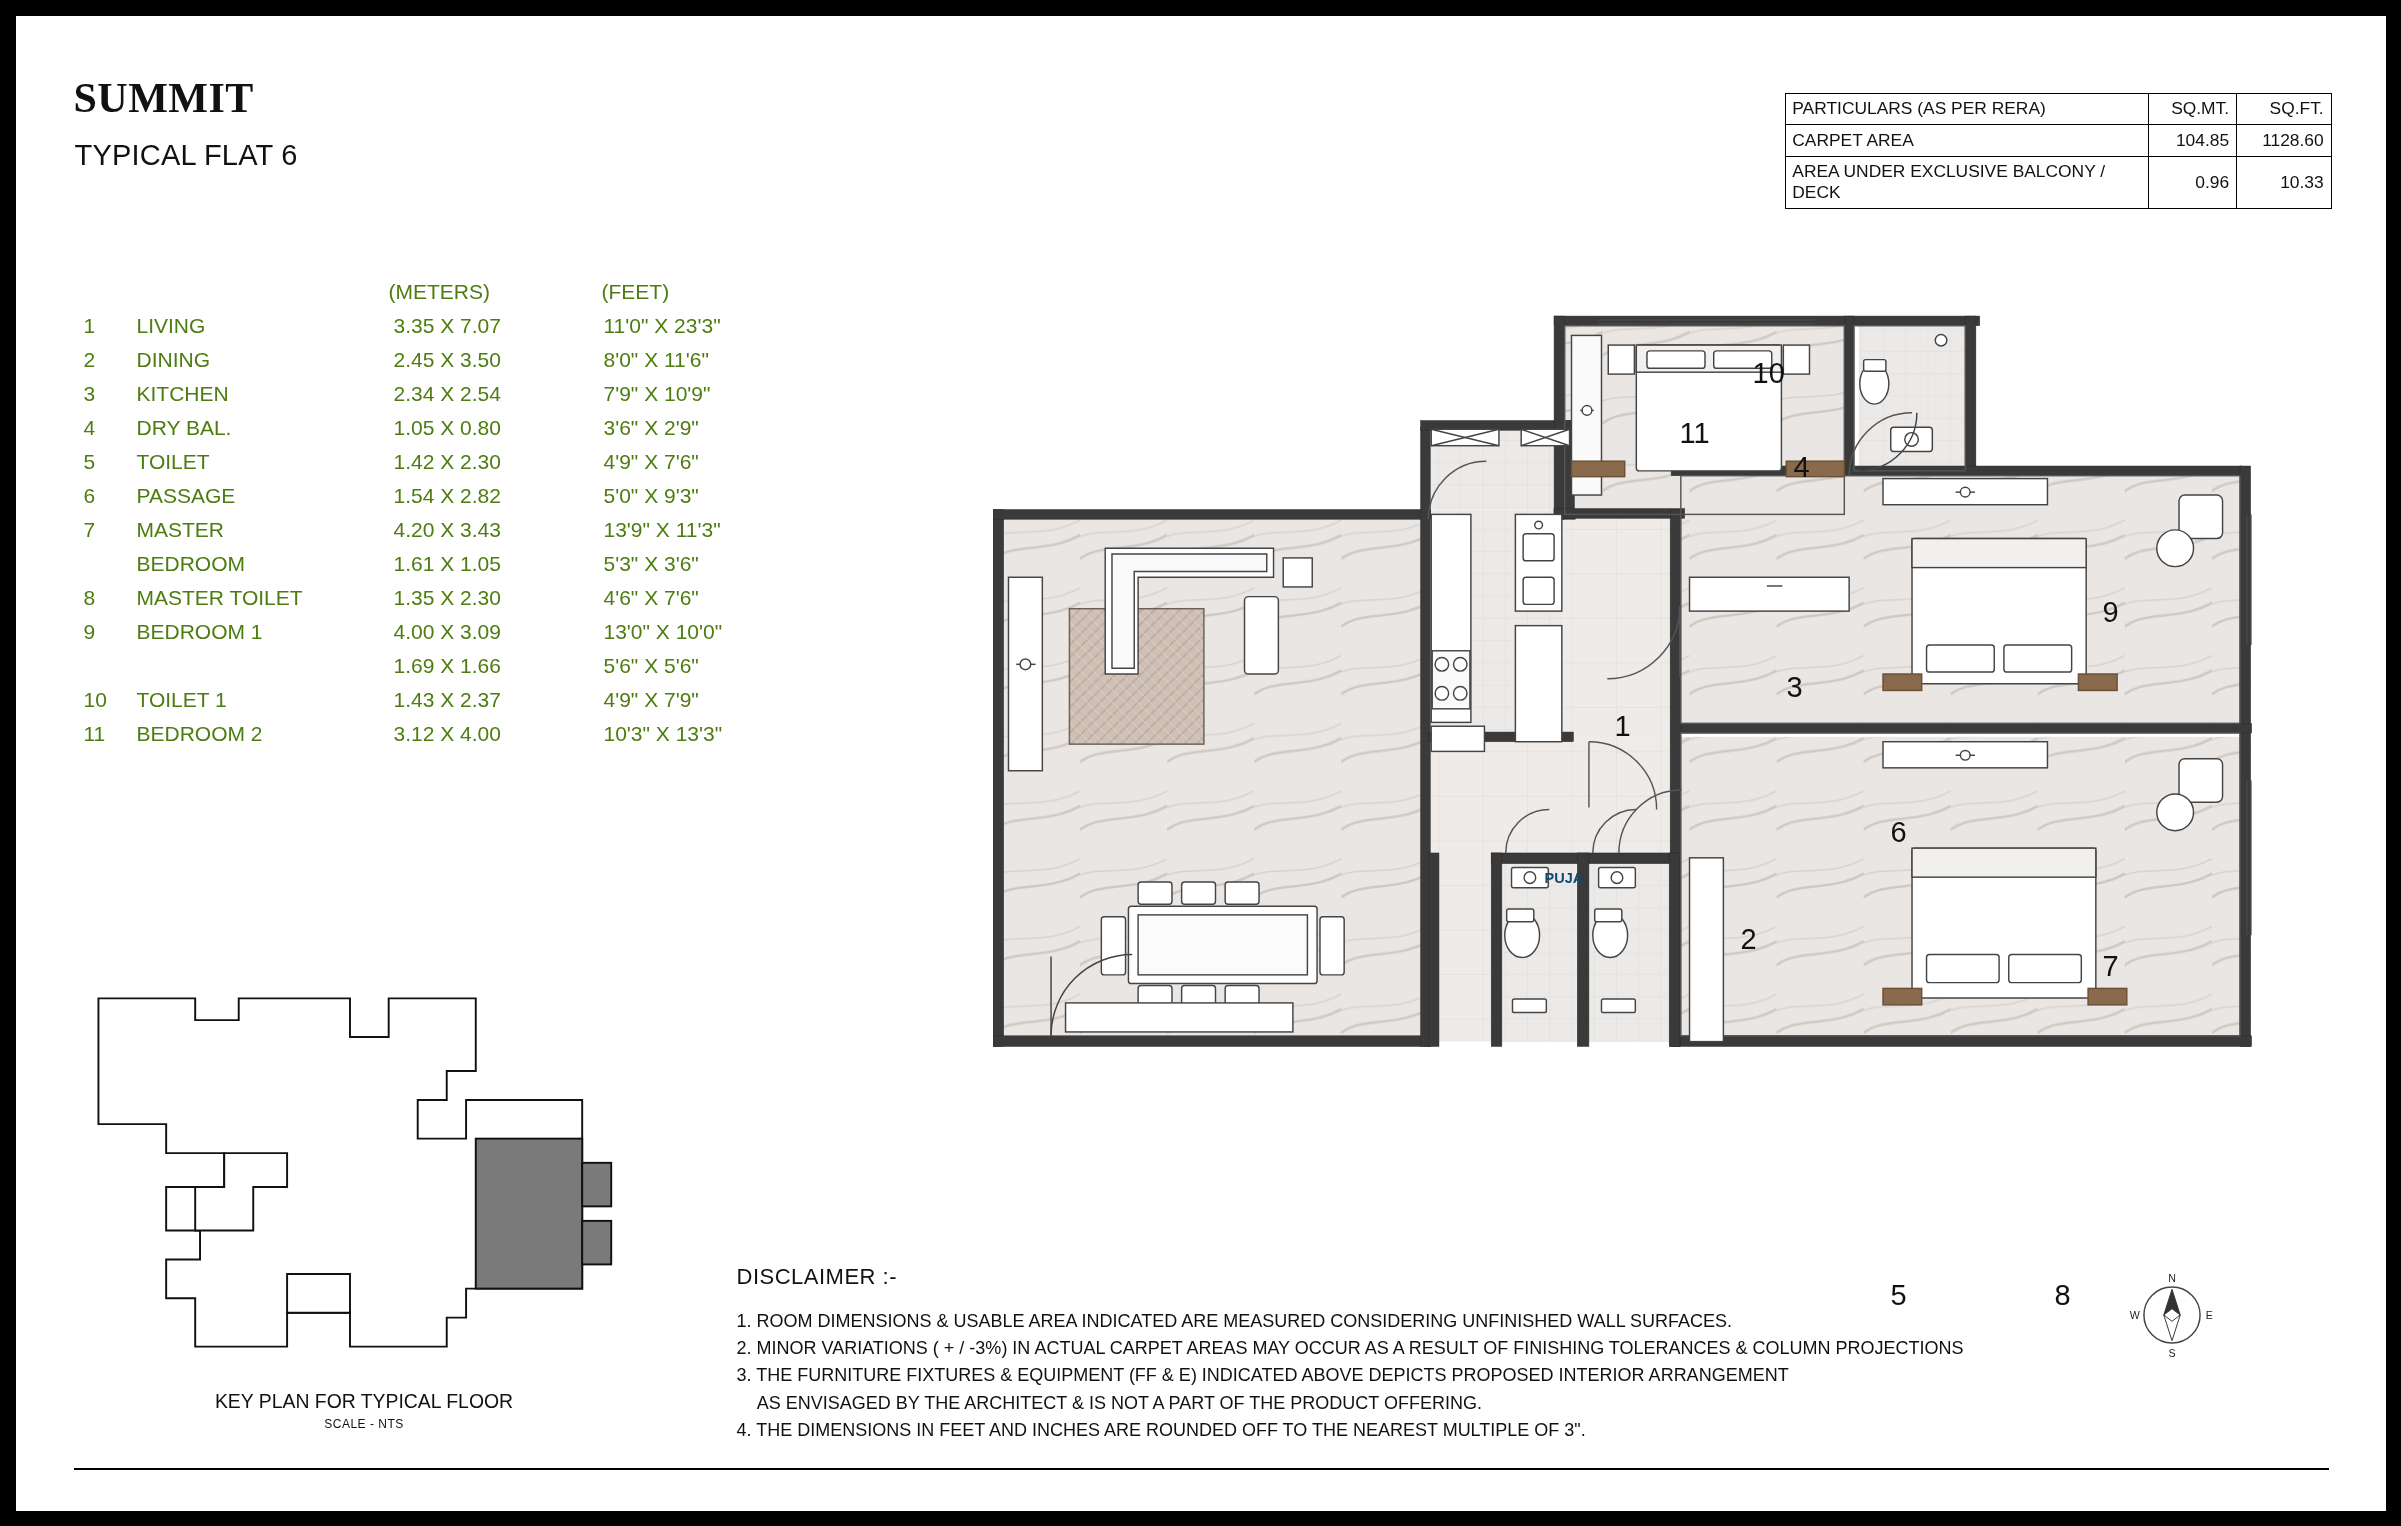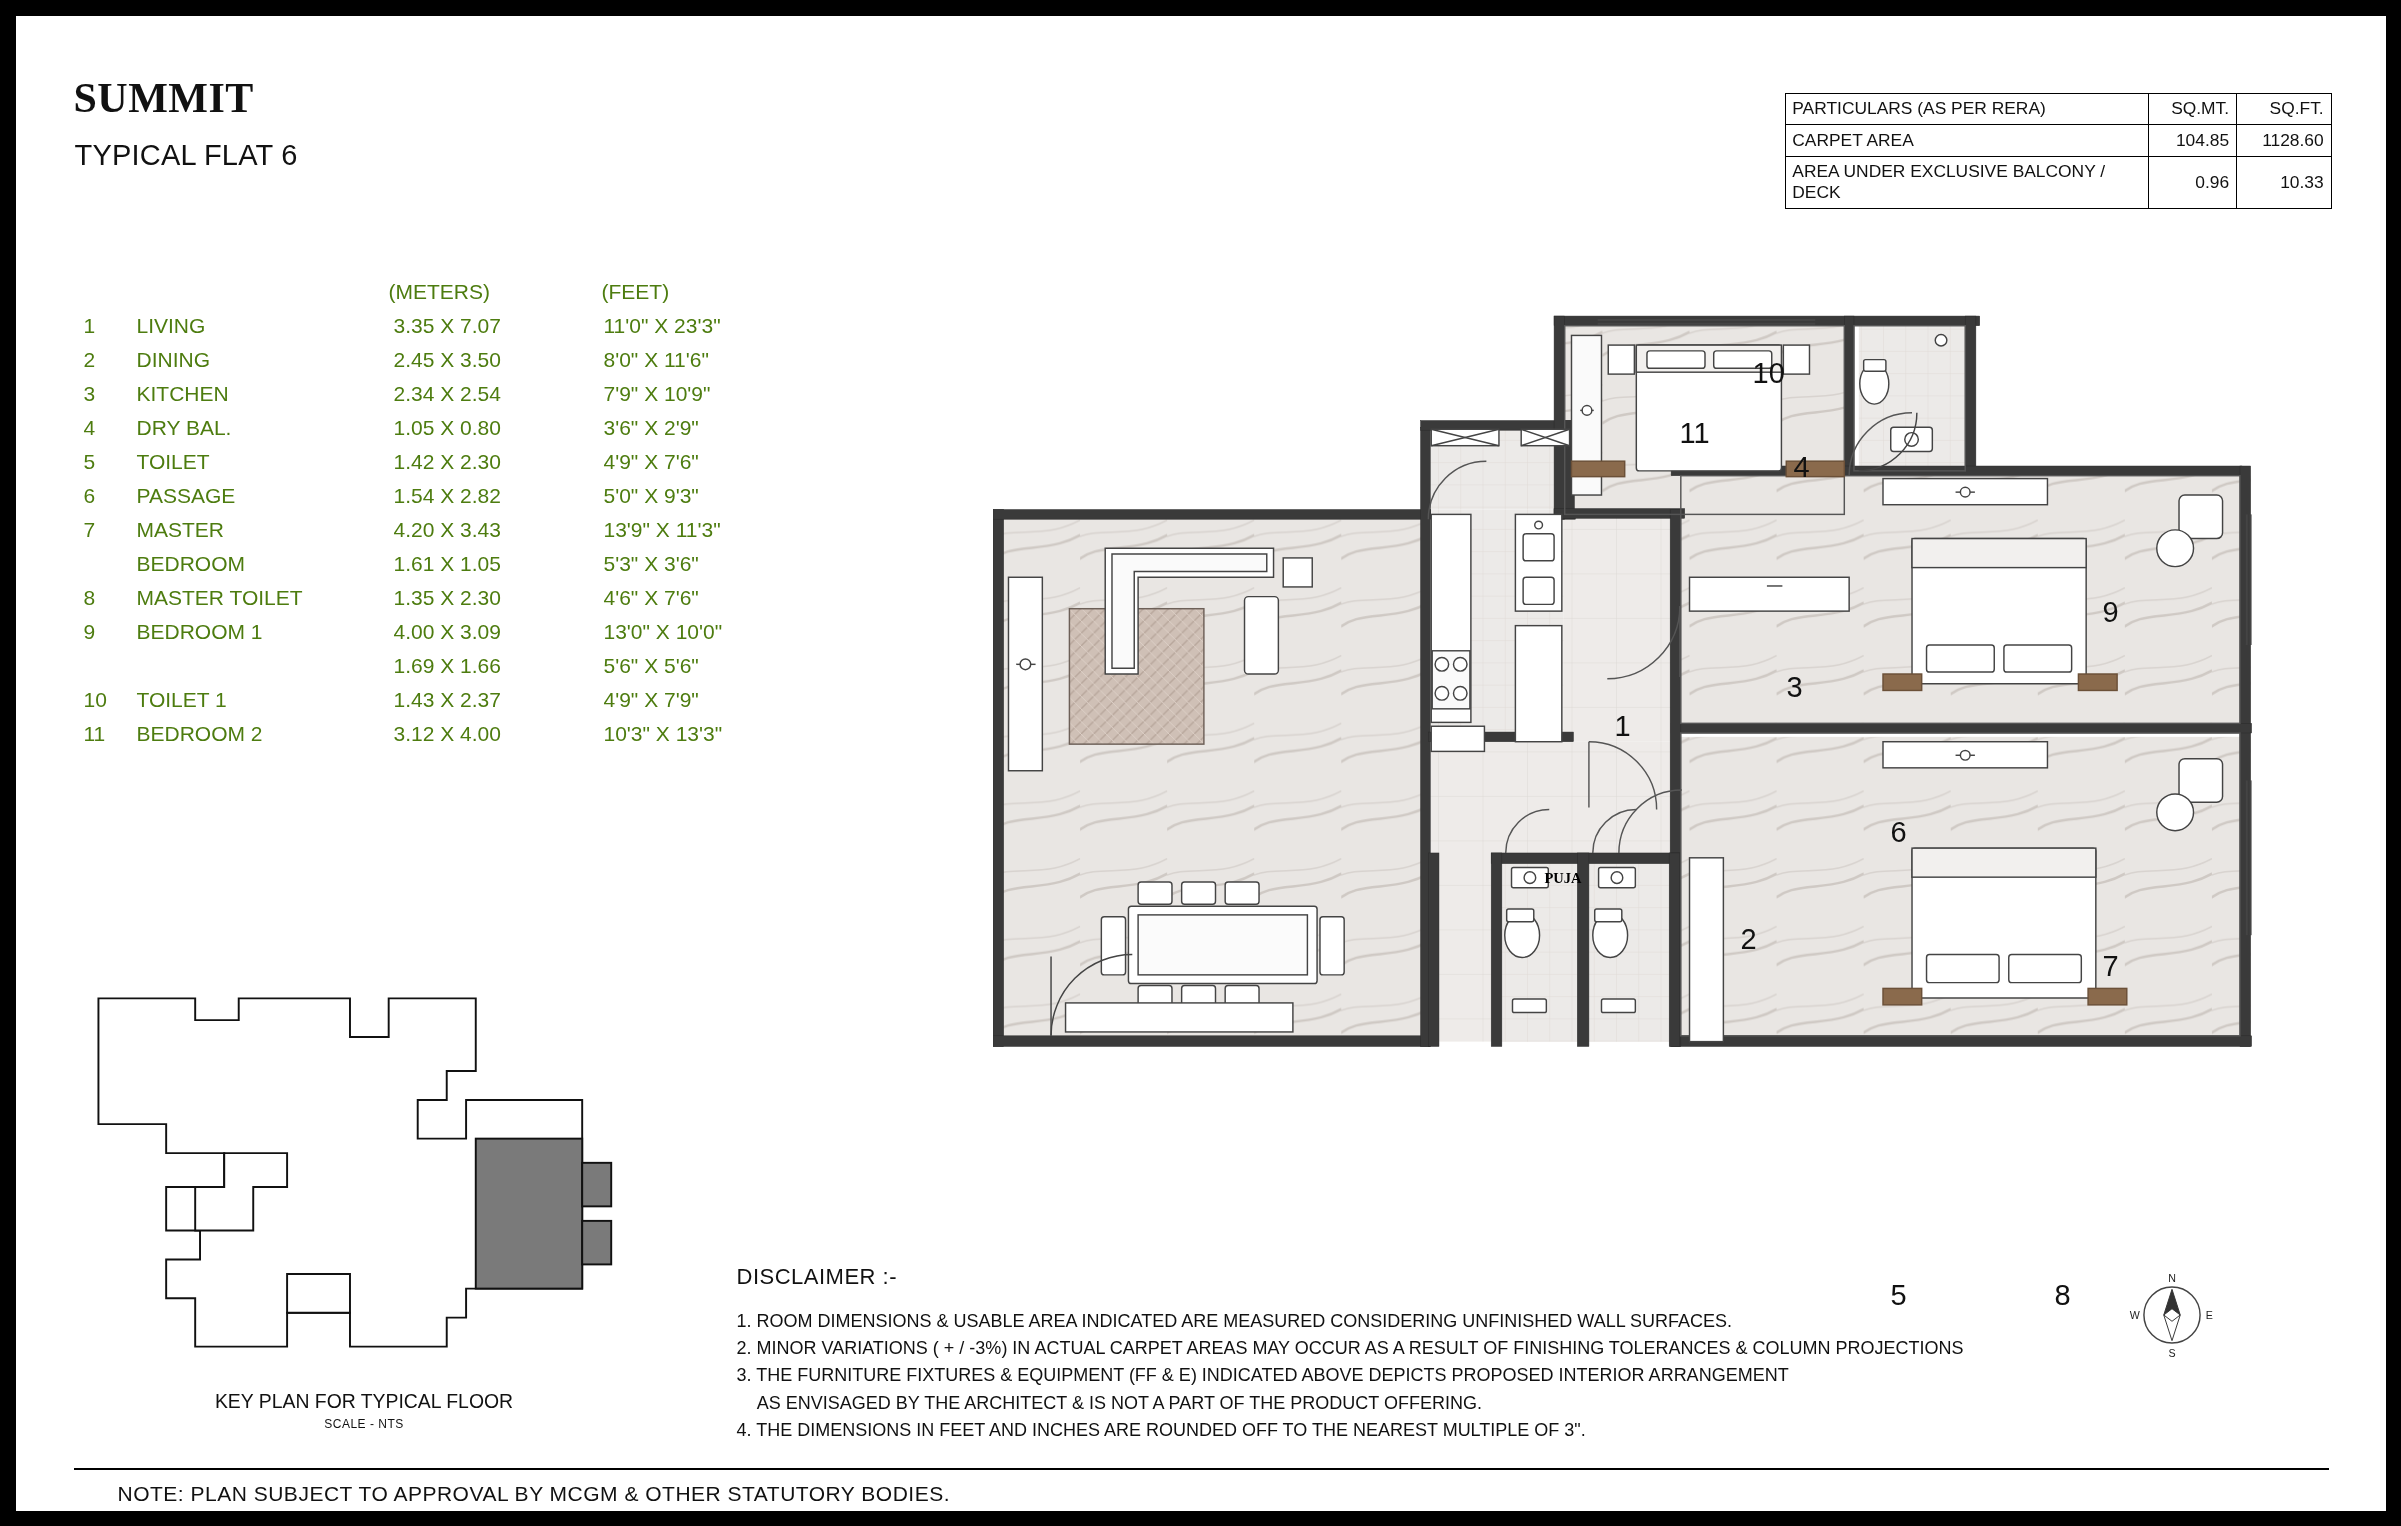--- a/index.html
+++ b/index.html
@@ -44,21 +44,21 @@
   .note{position:absolute;left:102px;top:1466px;font-size:21px;color:#111;letter-spacing:0.5px;}
   .noteline{position:absolute;left:58px;top:1452px;width:2255px;height:2.4px;background:#000;}
 
   
   .compass{position:absolute;left:2110px;top:1253px;width:92px;height:92px;}
 
   
   .plan{position:absolute;left:977px;top:290px;width:1335px;height:944px;}
   .plan svg{position:absolute;left:0;top:0;}
   .rlabel{position:absolute;font-size:29px;color:#111;font-family:"Liberation Sans",sans-serif;}
-  .puja{position:absolute;font-size:14.5px;font-weight:bold;color:#000000;font-family:Liberation Serif, serif;}
+  .puja{position:absolute;font-size:14.5px;font-weight:bold;color:#0c4a6e;}
 </style>
 </head>
 <body>
 
 <div class="sheet">
  <div class="page">
 
   <div class="title">SUMMIT</div>
   <div class="subtitle">TYPICAL FLAT 6</div>
 
@@ -467,17 +467,16 @@
   <div class="disc-title">DISCLAIMER :-</div>
   <div class="disc">
     <div>1. ROOM DIMENSIONS &amp; USABLE  AREA INDICATED  ARE MEASURED CONSIDERING UNFINISHED WALL SURFACES.</div>
     <div>2. MINOR VARIATIONS ( + / -3%) IN ACTUAL CARPET AREAS MAY OCCUR AS A RESULT OF  FINISHING TOLERANCES &amp; COLUMN PROJECTIONS</div>
     <div>3. THE FURNITURE FIXTURES &amp; EQUIPMENT (FF &amp; E)  INDICATED ABOVE  DEPICTS PROPOSED INTERIOR ARRANGEMENT</div>
     <div class="ind">AS ENVISAGED BY  THE ARCHITECT &amp; IS NOT A PART OF THE PRODUCT OFFERING.</div>
     <div>4. THE DIMENSIONS IN FEET AND INCHES ARE ROUNDED OFF TO THE NEAREST MULTIPLE OF 3".</div>
   </div>
 
   <div class="noteline"></div>
-  <div class="note">NOTE: PLAN  SUBJECT  TO APPROVAL  BY  MCGM  &amp;  OTHER  STATUTORY  BODIES.</div>
 
  </div>
 </div>
 
 
 </body></html>

